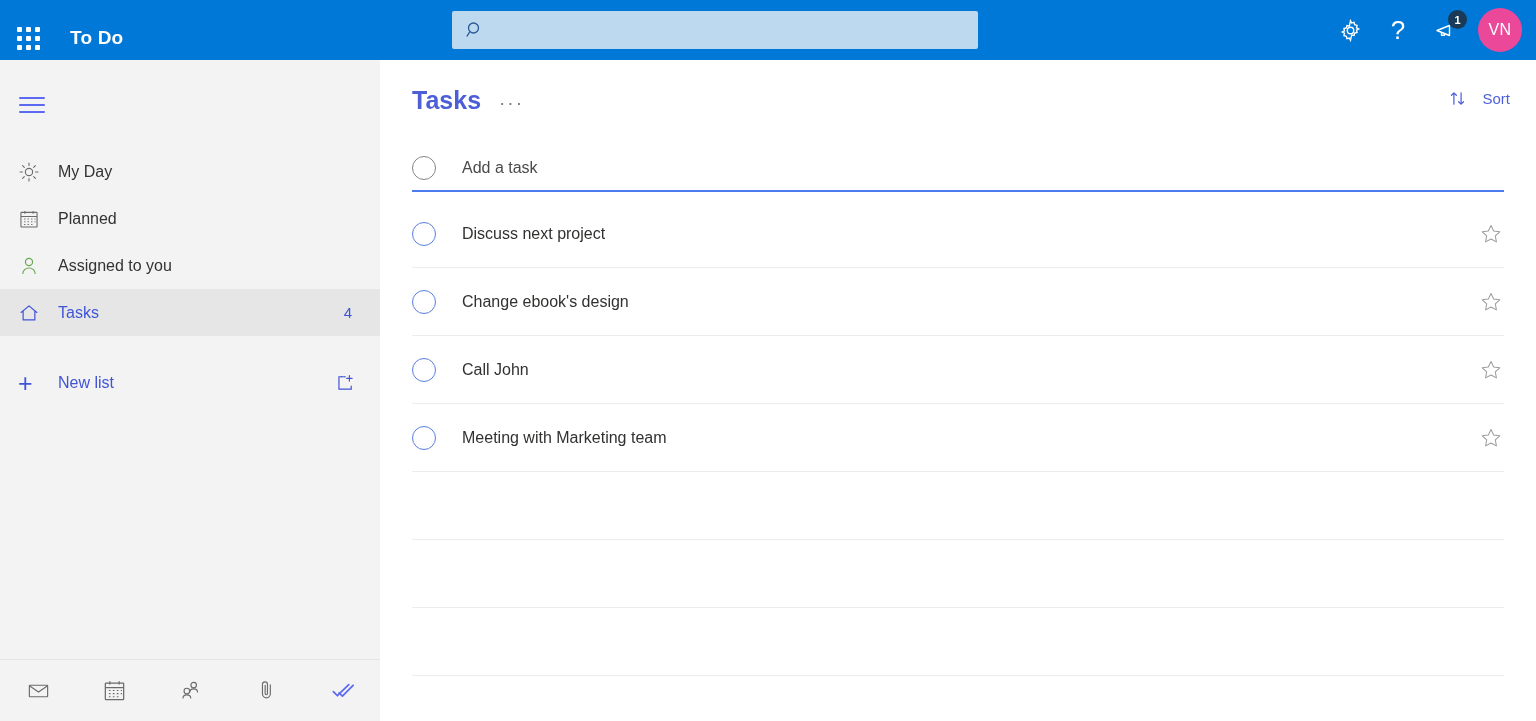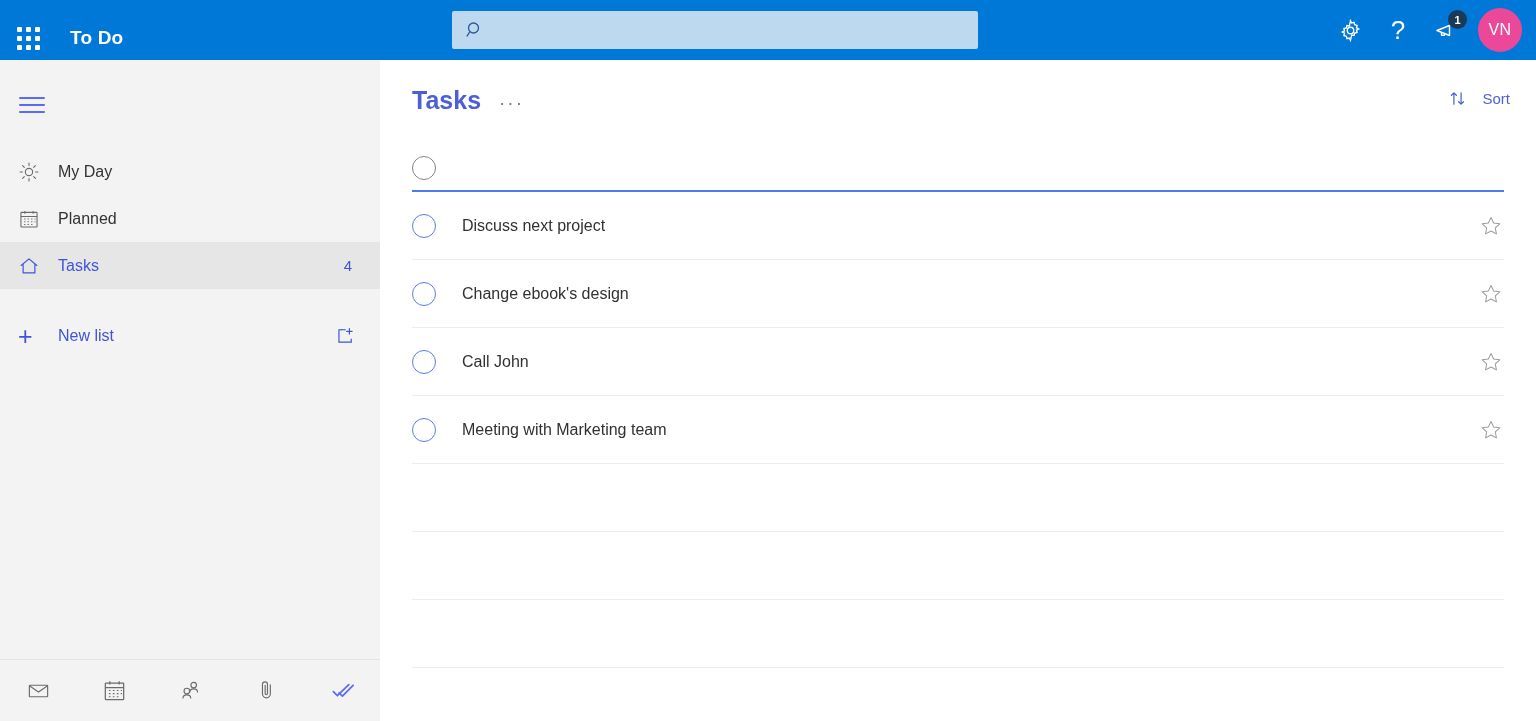--- a/index.html
+++ b/index.html
@@ -169,21 +169,21 @@
     border: 1.5px solid #868686; flex: none;
   }
   .addtask-input {
     flex: 1; border: none; outline: none; background: transparent;
     font-family: "Liberation Sans", sans-serif;
     font-size: 16px; color: #323130;
     margin-left: 26px; padding: 0;
   }
   .addtask-input::placeholder { color: #4a4a4a; }
 
-  .tasklist { margin: 0 32px; }
+  .tasklist { margin: 8px 32px; }
   .task-row {
     height: 68px; display: flex; align-items: center;
     border-bottom: 1px solid #ececec; position: relative;
   }
   .circle-blue {
     width: 24px; height: 24px; border-radius: 50%;
     border: 1.5px solid #5b7ee0; flex: none;
   }
   .task-label {
     font-size: 16px; color: #323130; margin-left: 26px;
@@ -281,20 +281,31 @@
             <g fill="none" stroke="#6b6b6b" stroke-width="1.2">
               <rect x="3.2" y="4.8" width="17.6" height="16" rx="0.6"></rect>
               <path d="M3.2 9.2h17.6M7.5 3.2v3M16.5 3.2v3"></path>
               <path d="M6.6 12h1.6M10.4 12H12M14.2 12h1.6M18 12h1.2M6.6 15h1.6M10.4 15H12M14.2 15h1.6M18 15h1.2M6.6 18h1.6M10.4 18H12M14.2 18h1.6" stroke-width="1"></path>
             </g>
           </svg>
         </span>
         <span class="nav-label">Planned</span>
       </div>
 
+      <div class="navitem">
+        <span class="nav-ico">
+          <svg width="22" height="22" viewBox="0 0 24 24">
+            <g fill="none" stroke="#6aa84f" stroke-width="1.3">
+              <circle cx="12" cy="7.6" r="3.9"></circle>
+              <path d="M5.2 20.6c0-3.8 3.1-6.4 6.8-6.4s6.8 2.6 6.8 6.4"></path>
+            </g>
+          </svg>
+        </span>
+        <span class="nav-label">Assigned to you</span>
+      </div>
 
       <div class="navitem active">
         <span class="nav-ico">
           <svg width="22" height="22" viewBox="0 0 24 24">
             <path d="M3.4 11.4L12 4.2l8.6 7.2M5.6 10.2v9.4h12.8v-9.4" fill="none" stroke="#4054d8" stroke-width="1.3" stroke-linejoin="round" stroke-linecap="round"></path>
           </svg>
         </span>
         <span class="nav-label">Tasks</span>
         <span class="nav-count">4</span>
       </div>
@@ -371,20 +382,21 @@
             <path d="M5.2 15V3M2.6 5.6L5.2 3l2.6 2.6"></path>
             <path d="M12.8 3v12M10.2 12.4l2.6 2.6 2.6-2.6"></path>
           </g>
         </svg>
         <span>Sort</span>
       </div>
     </div>
 
     <div class="addtask">
       <span class="circle-gray"></span>
+      <input class="addtask-input" type="text" autofocus="" placeholder="Add a task" style="">
     </div>
 
     <div class="tasklist">
 
       <div class="task-row">
         <span class="circle-blue"></span>
         <span class="task-label">Discuss next project</span>
         <span class="task-star">
           <svg width="22" height="22" viewBox="0 0 24 24">
             <path d="M12 2.8l2.9 6.0 6.6.8-4.8 4.5 1.2 6.5L12 17.5l-5.9 3.1 1.2-6.5-4.8-4.5 6.6-.8z" fill="none" stroke="#9b9b9b" stroke-width="1.1" stroke-linejoin="round"></path>

